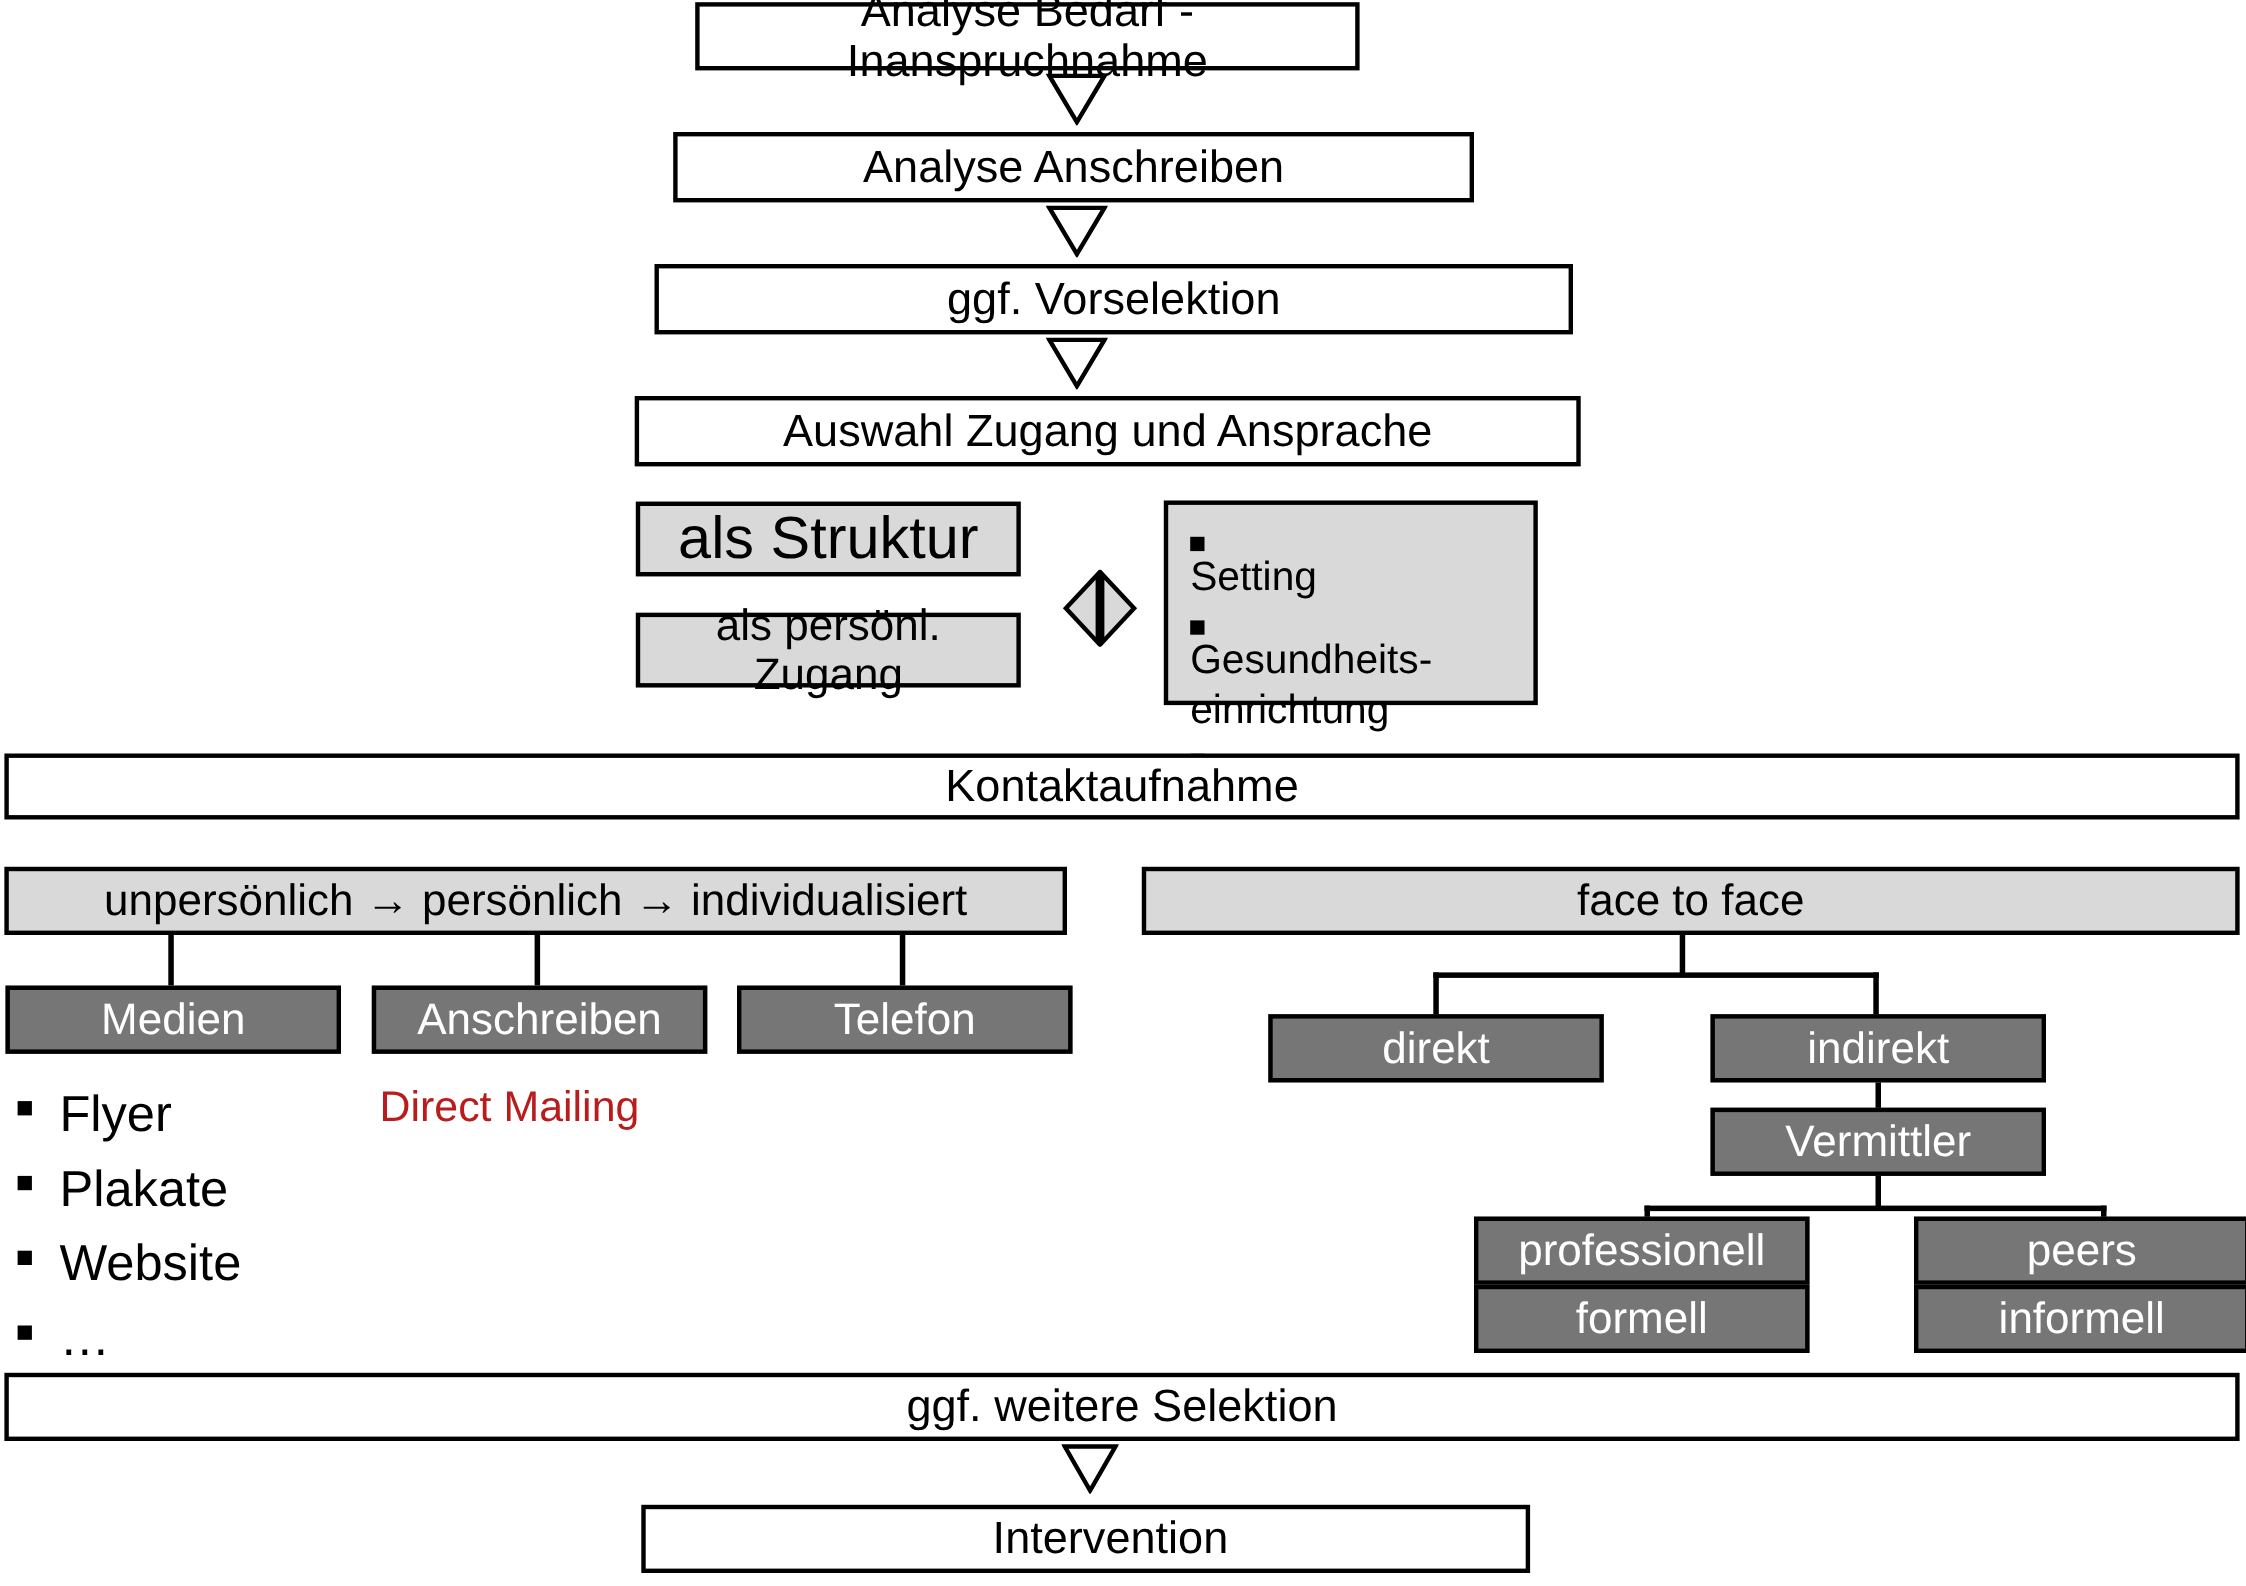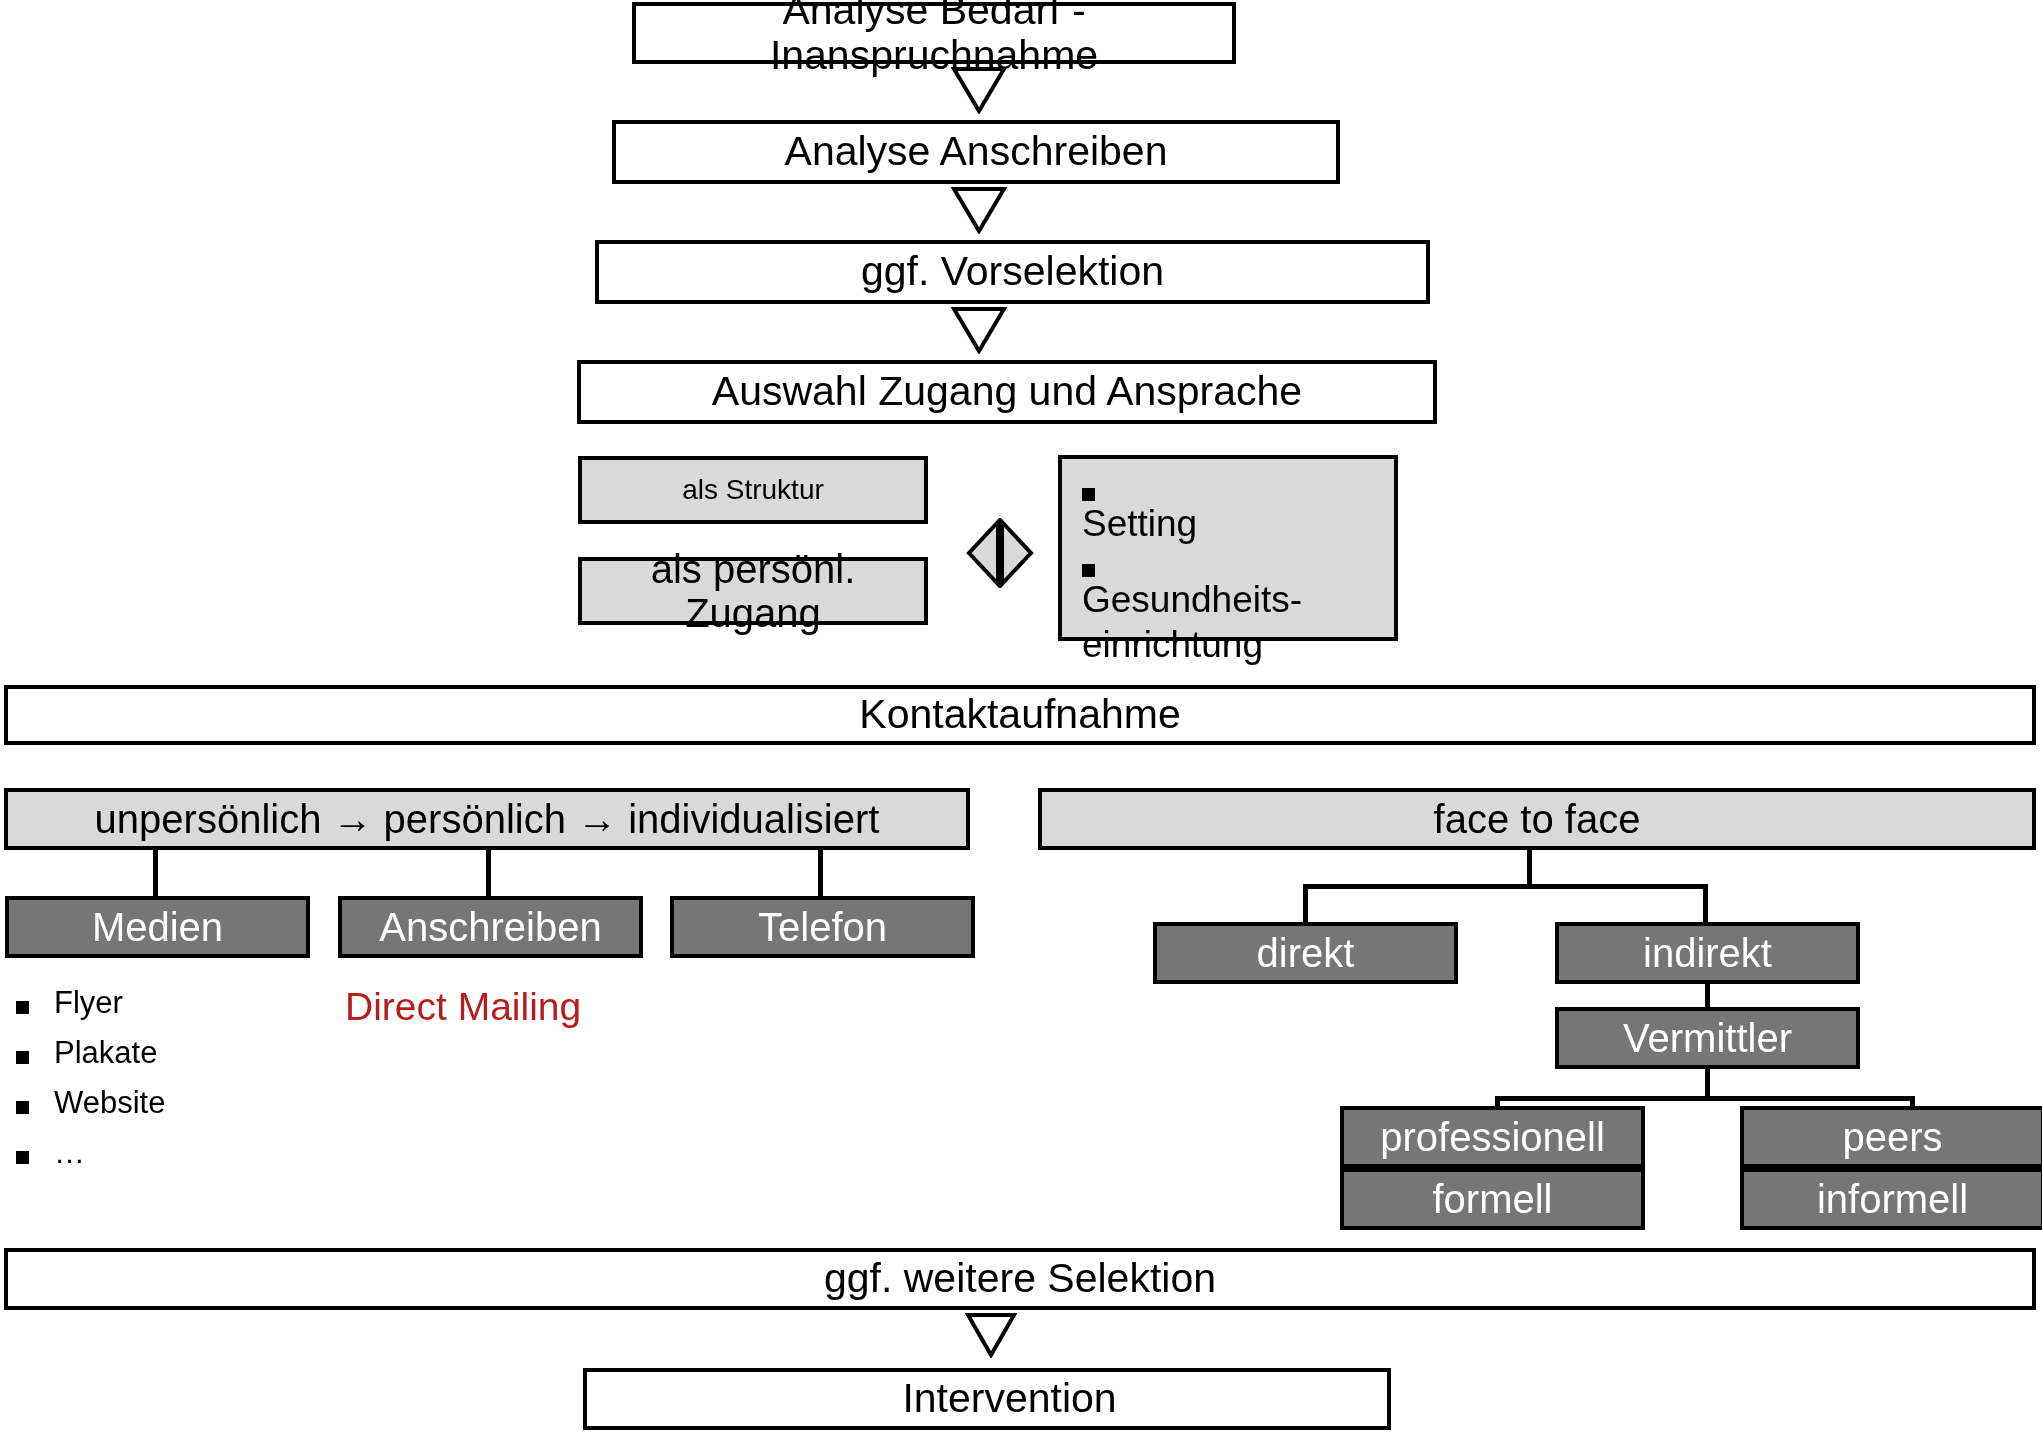--- a/index.html
+++ b/index.html
@@ -95,21 +95,21 @@
     top: 472px;
     font-size: 37px;
   }
   #setting-list li { margin-bottom: 2px; flex-direction: column; }
   #setting-list .bullet-sq { margin-top: 16px; margin-right: 28px; }
   #setting-list .bullet-text { line-height: 1.22; }
 
   #medien-list {
     left: 16px;
     top: 985px;
-    font-size: 31px;
+    font-size: 46px;
   }
   #medien-list li { margin-bottom: 14px; }
   #medien-list .bullet-sq { margin-top: 16px; margin-right: 25px; }
 
   .plain-label {
     position: absolute;
     font-size: 39px;
     color: #b91c1c;
     white-space: nowrap;
   }
@@ -146,21 +146,21 @@
   <div class="tri-down" style="left:951px; top:306px;">
     <svg width="56" height="48" viewBox="0 0 56 48">
       <polygon points="3,3 53,3 28,45" fill="#ffffff" stroke="#000000" stroke-width="4"></polygon>
     </svg>
   </div>
 
   <div class="box white" style="left:577px; top:360px; width:860px; height:64px; font-size:41px;">
     <span>Auswahl Zugang und Ansprache</span>
   </div>
 
-  <div class="box light" style="left:578px; top:456px; width:350px; height:68px; font-size:28px;">
+  <div class="box light" style="left:578px; top:456px; width:350px; height:68px; font-size:54px;">
     <span>als Struktur</span>
   </div>
 
   <div class="box light" style="left:578px; top:557px; width:350px; height:68px; font-size:40px;">
     <span>als persönl. Zugang</span>
   </div>
 
   <div class="bidir" style="left:965px; top:518px;">
     <svg width="70" height="70" viewBox="0 0 70 70">
       <polygon points="33,4 33,66 4,35" fill="#d9d9d9" stroke="#000000" stroke-width="4"></polygon>

